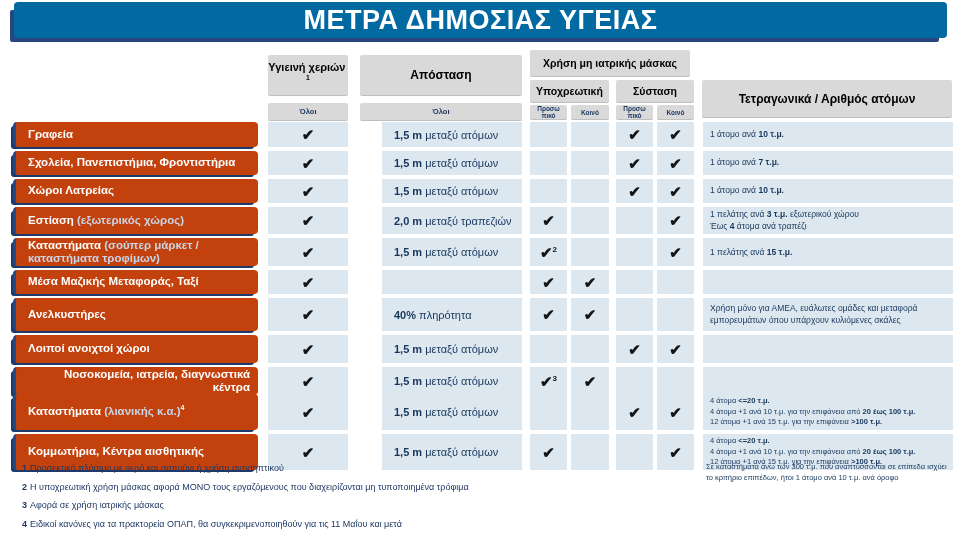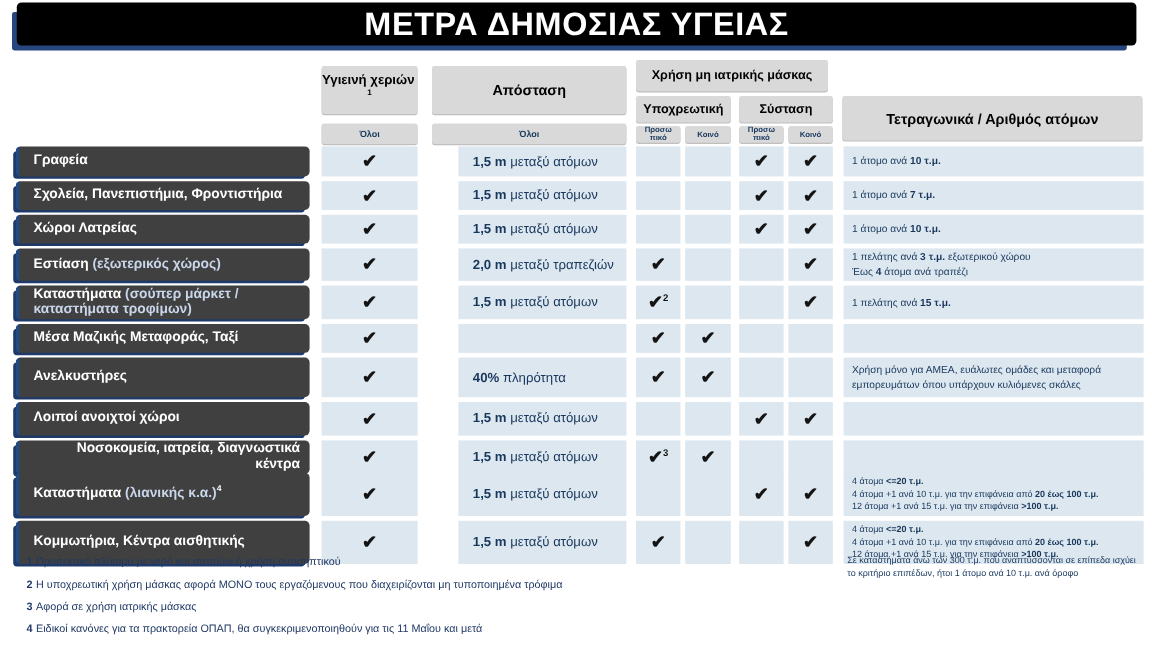--- a/index.html
+++ b/index.html
@@ -3,42 +3,42 @@
 <meta charset="utf-8">
 <style>
   html,body{margin:0;padding:0;background:#ffffff;}
   .stage{
     position:relative;width:960px;height:540px;overflow:hidden;
     background:#ffffff;font-family:"Liberation Sans",sans-serif;
   }
   
   .banner{
     position:absolute;left:14px;top:2px;width:933px;height:36px;
-    background:#000000;border-radius:4px;
+    background:#0369a1;border-radius:4px;
     display:flex;align-items:center;justify-content:center;
     box-shadow:-6px 6px 0 -2px #27457f;
   }
   .banner .title{color:#fff;font-size:27px;font-weight:bold;letter-spacing:.5px;}
   
   .hbox{
     position:absolute;background:#d9d9d9;border-radius:2px;
     display:flex;align-items:center;justify-content:center;text-align:center;
     color:#000;font-weight:bold;box-shadow:0 1px 0 #bfbfbf;
   }
   .hbox.navy{color:#17375d;}
   .sup{font-size:.62em;vertical-align:super;line-height:0;}
   .subsmall{font-size:7.5px;color:#17375d;font-weight:bold;}
   
   #rows{position:absolute;left:13px;top:122px;width:940px;}
   .row{
     display:grid;margin-bottom:4px;
     grid-template-columns:245px 10px 80px 12px 162px 8px 37px 4px 38px 7px 37px 4px 37px 9px 250px;
   }
   .label{
-    grid-column:1;background:#404040;border-radius:4px;color:#fff;
+    grid-column:1;background:#c2410c;border-radius:4px;color:#fff;
     display:flex;align-items:center;padding:1px 8px 1px 12px;
     font-size:11.5px;font-weight:bold;line-height:1.15;
     box-shadow:-3px 3px 0 -1px #1d3a6b;border-left:3px solid #234a85;
   }
   .label .plain{font-weight:bold;color:#c9d6ea;}
   .cell{background:#dde7ef;display:flex;align-items:center;}
   .c-hyg{grid-column:3;}
   .c-dist{grid-column:5;}
   .c-ms{grid-column:7;}
   .c-mp{grid-column:9;}

